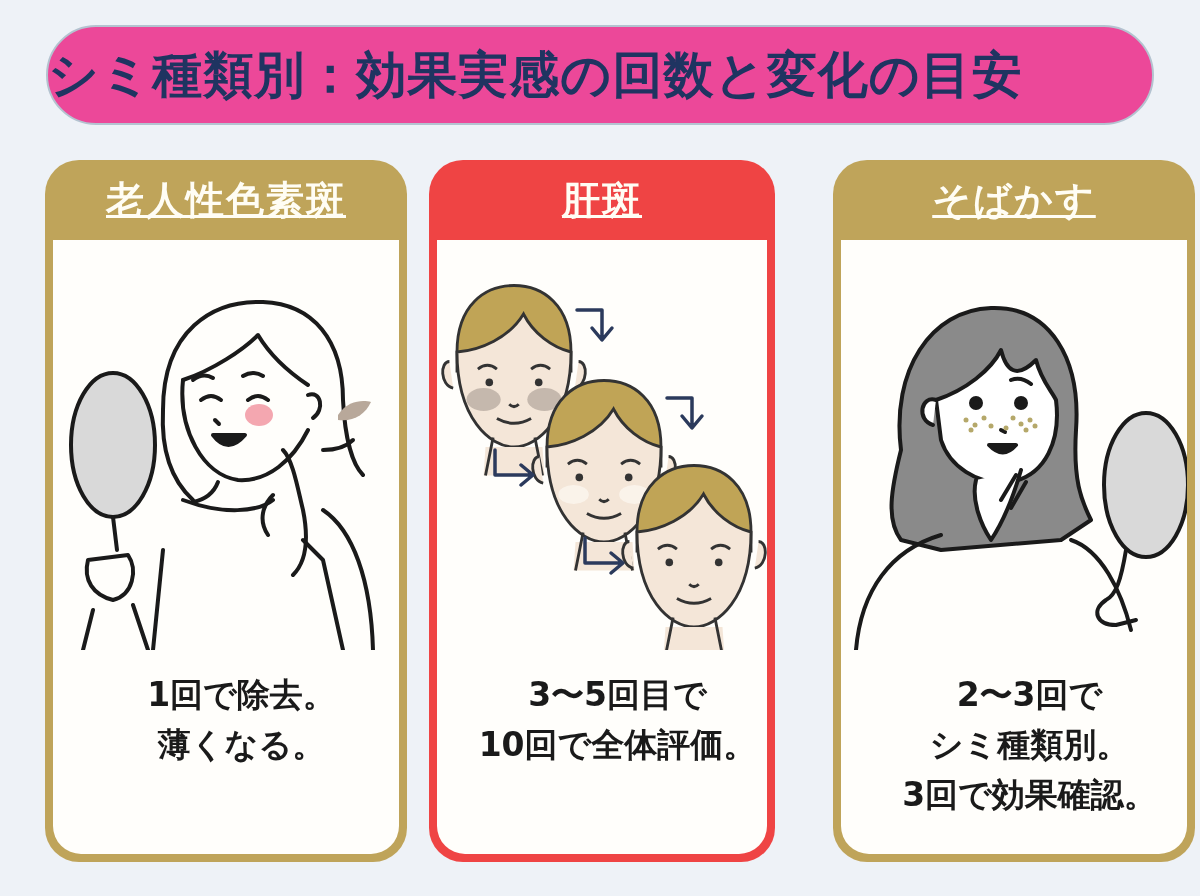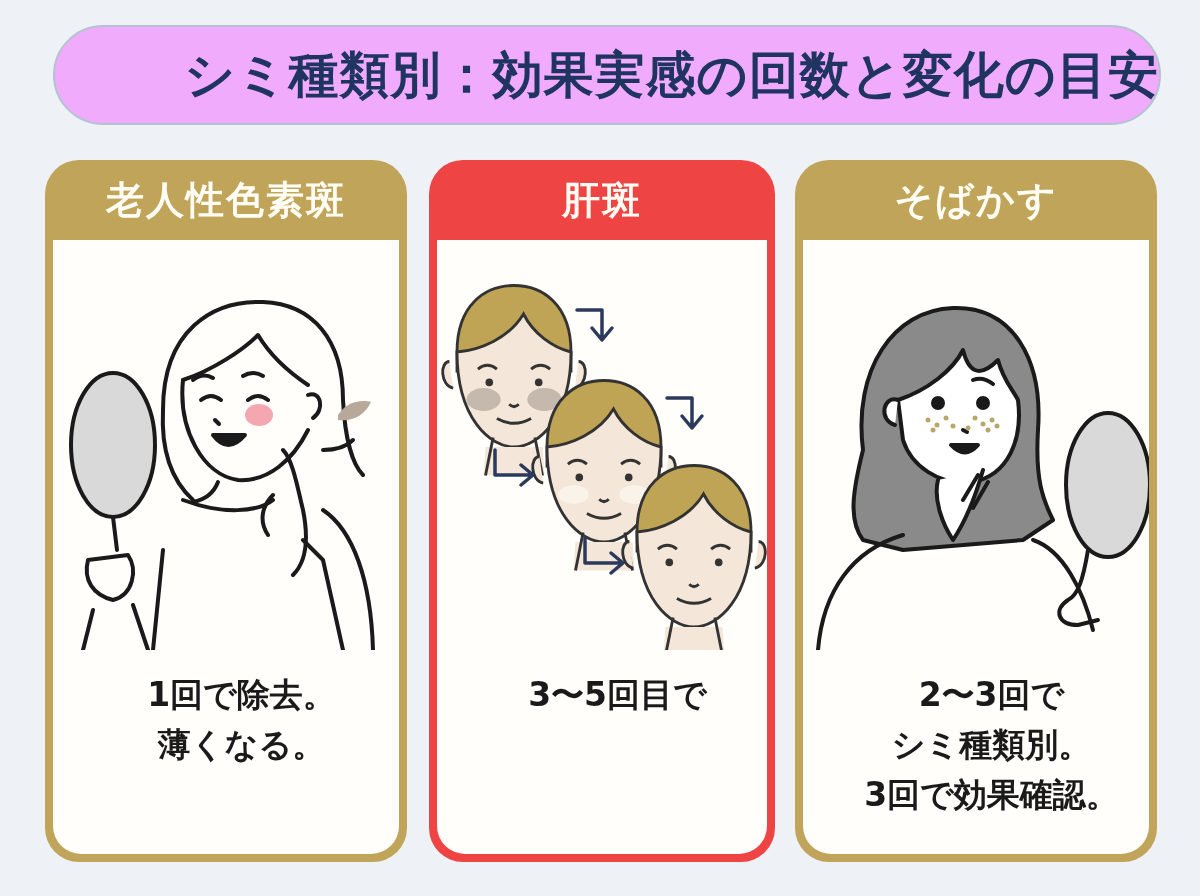--- a/index.html
+++ b/index.html
@@ -1,26 +1,26 @@
 <!DOCTYPE html>
 <html><head>
 <meta charset="utf-8">
 <style>
   html,body{margin:0;padding:0;}
   body{width:1200px;height:896px;background:#eef2f7;position:relative;overflow:hidden;font-family:"DejaVu Sans","Liberation Sans",sans-serif;}
-  .title-pill{position:absolute;left:53px;top:25px;width:1108px;height:100px;border:2px solid #b4c3d0;border-radius:52px;background:#f0abfc;display:flex;align-items:center;justify-content:flex-end;box-sizing:border-box;}
+  .title-pill{position:absolute;left:46px;top:25px;width:1108px;height:100px;border:2px solid #b4c3d0;border-radius:52px;background:#ec4899;display:flex;align-items:center;justify-content:flex-start;box-sizing:border-box;}
   .title-pill span{font-family:"DejaVu Serif","Liberation Serif",serif;font-weight:bold;font-size:50px;color:#1f3461;letter-spacing:1px;}
   .card{position:absolute;top:160px;height:702px;border-radius:34px;box-sizing:border-box;overflow:hidden;}
-  .card .hdr{height:80px;display:flex;align-items:center;justify-content:center;color:#fffdf4;font-size:38px;font-weight:bold;letter-spacing:2px;}
+  .card .hdr{height:80px;display:flex;align-items:center;justify-content:center;color:#fffdf4;font-size:38px;font-weight:bold;letter-spacing:2px;text-decoration:underline;}
   .card .body{position:absolute;left:8px;right:8px;top:80px;bottom:8px;background:#fffefb;border-radius:0 0 28px 28px;}
   .gold{background:#bfa45a;}
   .blue{background:#ef4444;}
   .c1{left:45px;width:362px;}
   .c2{left:429px;width:346px;}
-  .c3{left:795px;width:362px;}
+  .c3{left:833px;width:362px;}
   .illus{position:absolute;left:0;right:0;top:10px;height:400px;}
   .desc{position:absolute;left:0;right:0;top:430px;text-align:center;font-size:33px;line-height:50px;color:#1a1a1a;font-weight:bold;}
   .desc div{white-space:nowrap;padding-left:31px;}
 </style>
 </head>
 <body>
 
 <div class="title-pill">
   <span>シミ種類別：効果実感の回数と変化の目安</span>
 </div>
@@ -107,20 +107,21 @@
       </g>
       <g fill="none" stroke="#2b3a5c" stroke-width="3.5" stroke-linecap="round" stroke-linejoin="round">
         <path d="M140 60 L165 60 L165 88 M155 78 L165 90 L175 78"></path>
         <path d="M230 148 L255 148 L255 176 M245 166 L255 178 L265 166"></path>
         <path d="M58 200 L58 225 L95 225 M84 215 L96 225 L84 235"></path>
         <path d="M148 288 L148 313 L185 313 M174 303 L186 313 L174 323"></path>
       </g>
     </svg>
     <div class="desc">
       <div>3〜5回目で</div>
+      <div>10回で全体評価。</div>
     </div>
   </div>
 </div>
 
 <div class="card gold c3">
   <div class="hdr">そばかす</div>
   <div class="body">
     <svg class="illus" viewBox="0 0 346 400" width="346" height="400">
       <g stroke="#1a1a1a" stroke-width="4" stroke-linecap="round" stroke-linejoin="round">
 

